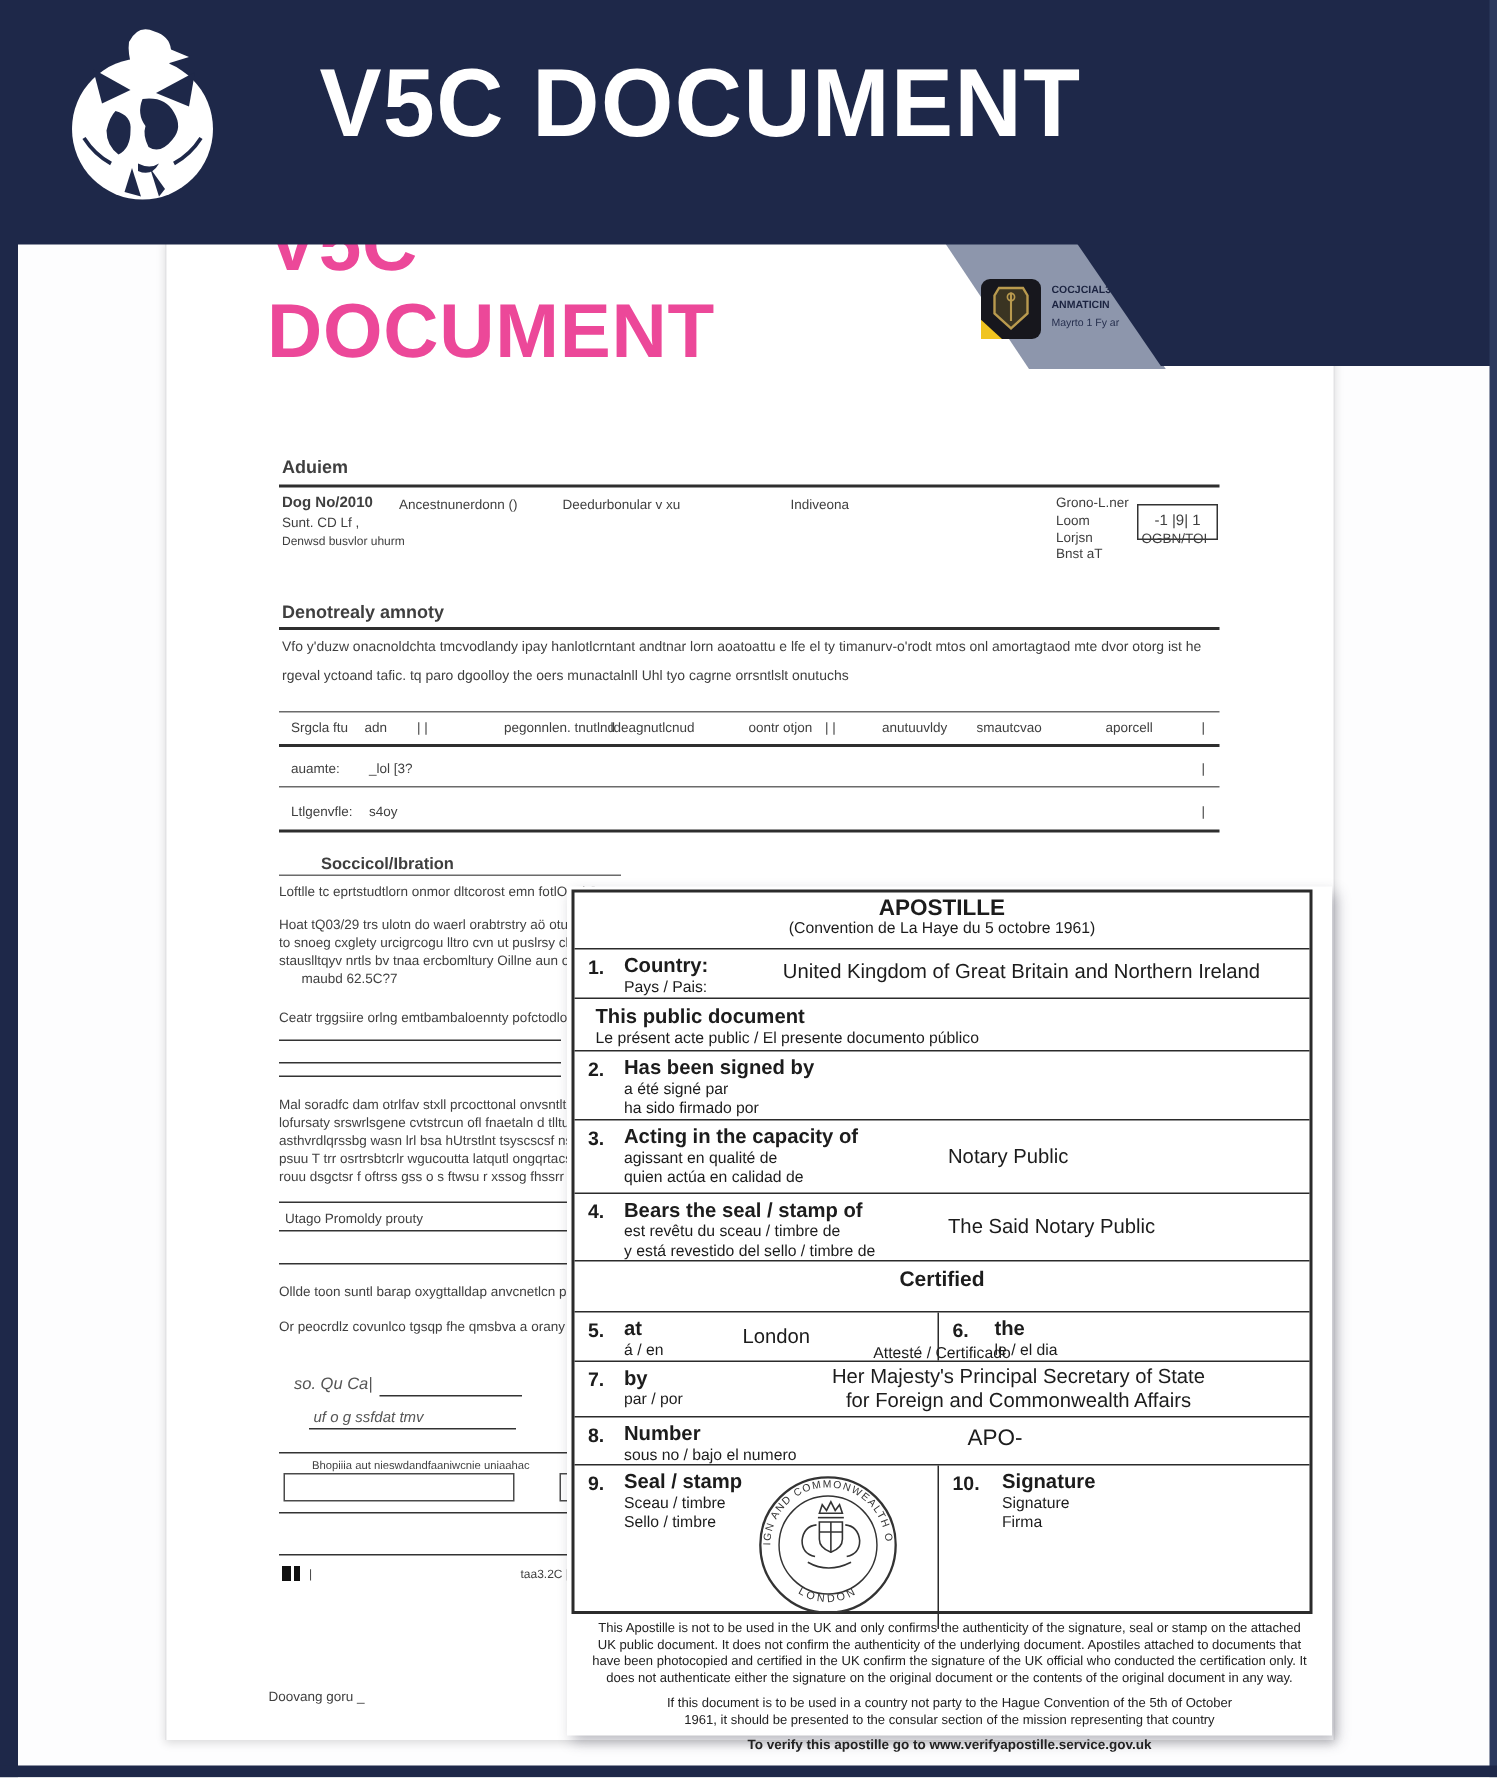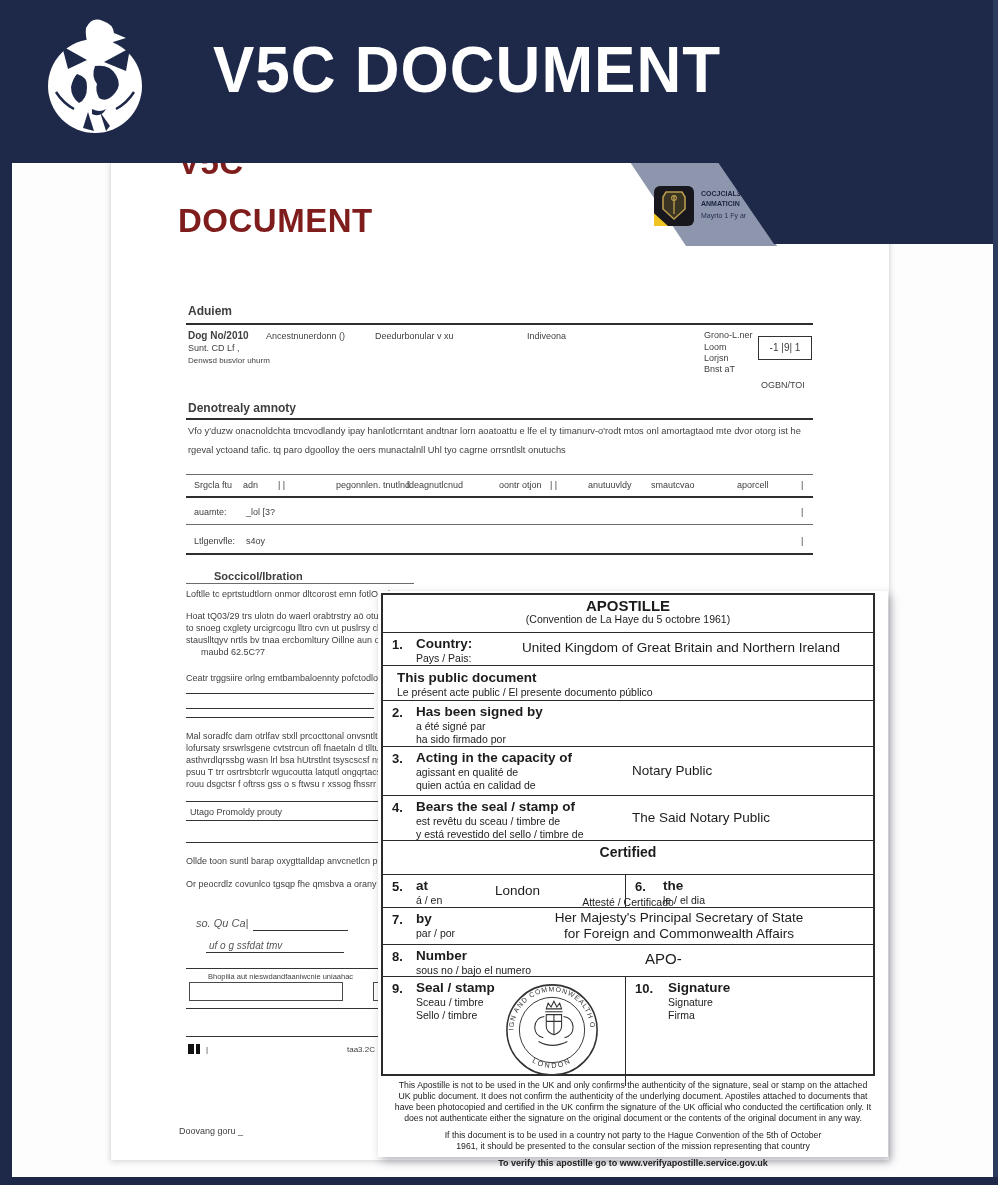--- a/index.html
+++ b/index.html
@@ -24,21 +24,21 @@
   .badge-corner{position:absolute;left:654px;top:210px;width:14px;height:16px;background:#f0c420;
                 clip-path:polygon(0 100%,0 20%,100% 100%);z-index:8;}
   .badge-text{position:absolute;left:701px;top:189px;z-index:6;color:#1b2340;line-height:10px;
               font-size:7px;font-weight:bold;white-space:nowrap;}
   .badge-text .l3{font-weight:normal;font-size:7px;color:#262f4e;margin-top:2px;}
 
   
   .v5c-page{position:absolute;left:110px;top:160px;width:778px;height:1000px;background:#ffffff;
             z-index:1;border-left:1px solid #e3e3e5;border-right:1px solid #e3e3e5;
             box-shadow:0 2px 6px rgba(0,0,0,.14);}
-  .v5c-title{position:absolute;left:67px;top:-26px;font-size:33px;font-weight:bold;color:#7f1d1d;
+  .v5c-title{position:absolute;left:67px;top:-26px;font-size:51px;font-weight:bold;color:#ec4899;
              line-height:58px;letter-spacing:.5px;}
   .v5c-blur{position:absolute;left:0;top:0;width:100%;height:100%;filter:blur(0.45px);
             color:#3f3f3f;}
   .rule{position:absolute;background:#2e2e2e;height:2px;}
   .rule-thin{position:absolute;background:#6b6b6b;height:1px;}
   .t12b{font-size:12px;font-weight:bold;white-space:nowrap;position:absolute;}
   .t10{font-size:10px;white-space:nowrap;position:absolute;}
   .t9{font-size:9px;white-space:nowrap;position:absolute;}
   .t8{font-size:8px;white-space:nowrap;position:absolute;}
   .para{position:absolute;font-size:9.3px;line-height:19px;}
@@ -92,21 +92,21 @@
       <div class="t9" style="left:155px;top:171px;">Ancestnunerdonn ()</div>
       <div class="t9" style="left:264px;top:171px;">Deedurbonular v xu</div>
       <div class="t9" style="left:416px;top:171px;">Indiveona</div>
       <div class="t9" style="left:77px;top:183px;">Sunt. CD Lf  ,</div>
       <div class="t8" style="left:77px;top:196px;">Denwsd busvlor uhurm</div>
       <div class="t9" style="left:593px;top:170px;">Grono-L.ner</div>
       <div class="t9" style="left:593px;top:182px;">Loom</div>
       <div class="t9" style="left:593px;top:193px;">Lorjsn</div>
       <div class="t9" style="left:593px;top:204px;">Bnst aT</div>
       <div class="fbox" style="left:647px;top:176px;width:52px;height:22px;line-height:22px;">-1 |9| 1</div>
-      <div class="t9" style="left:650px;top:220px;">OGBN/TOI</div>
+      <div class="t9" style="left:650px;top:194px;">OGBN/TOI</div>
 
       <div class="t12b" style="left:77px;top:241px;">Denotrealy amnoty</div>
       <div class="rule" style="left:75px;top:258px;width:627px;height:1.6px;"></div>
       <div class="para" style="left:77px;top:262px;width:632px;">Vfo y'duzw onacnoldchta tmcvodlandy ipay hanlotlcrntant andtnar lorn aoatoattu e lfe el ty timanurv-o'rodt mtos onl amortagtaod mte dvor otorg ist he rgeval yctoand tafic. tq paro dgoolloy the oers munactalnll Uhl tyo cagrne orrsntlslt onutuchs</div>
       <div class="rule-thin" style="left:75px;top:314px;width:627px;"></div>
       <div class="t9" style="left:83px;top:320px;">Srgcla ftu</div>
       <div class="t9" style="left:132px;top:320px;">adn</div>
       <div class="t9" style="left:167px;top:320px;">| |</div>
       <div class="t9" style="left:201px;top:320px;margin-left:24px;">pegonnlen. tnutlnd</div>
       <div class="t9" style="left:296px;top:320px;">ldeagnutlcnud</div>

